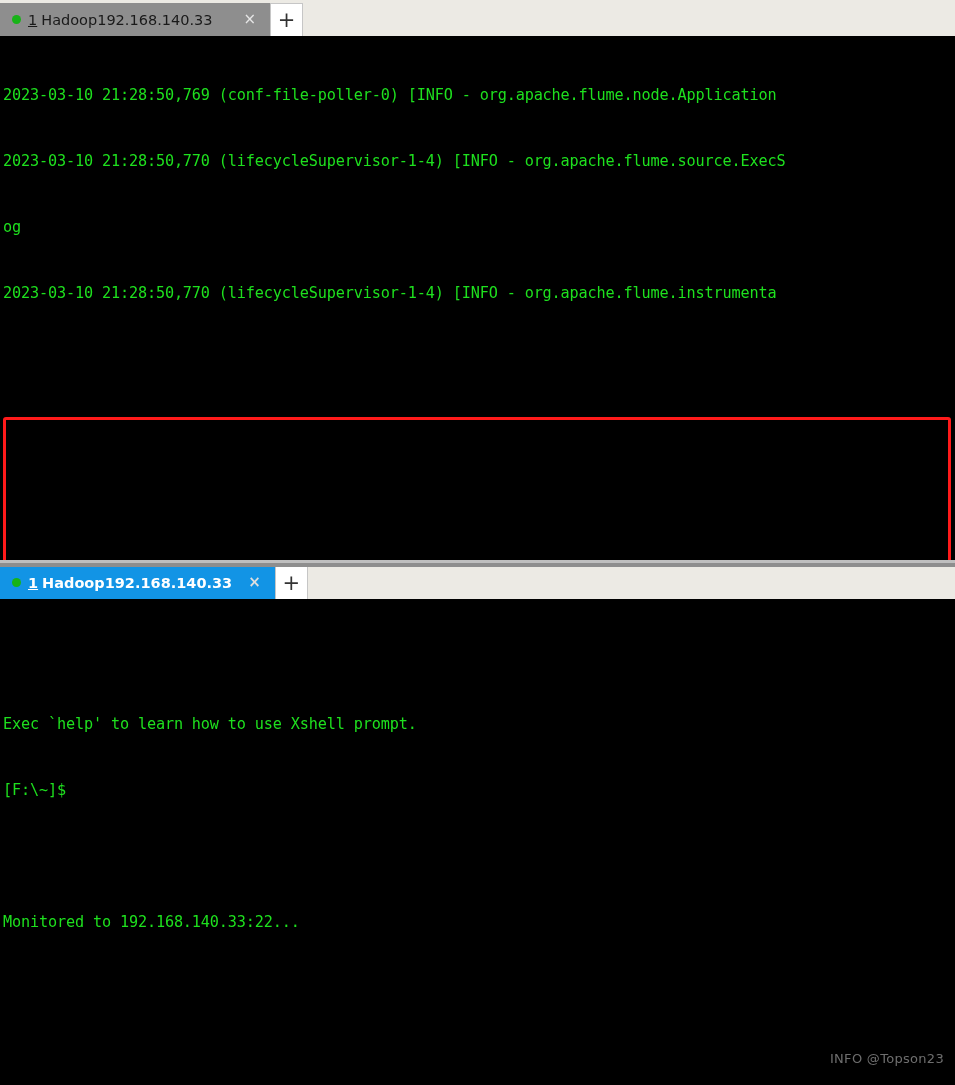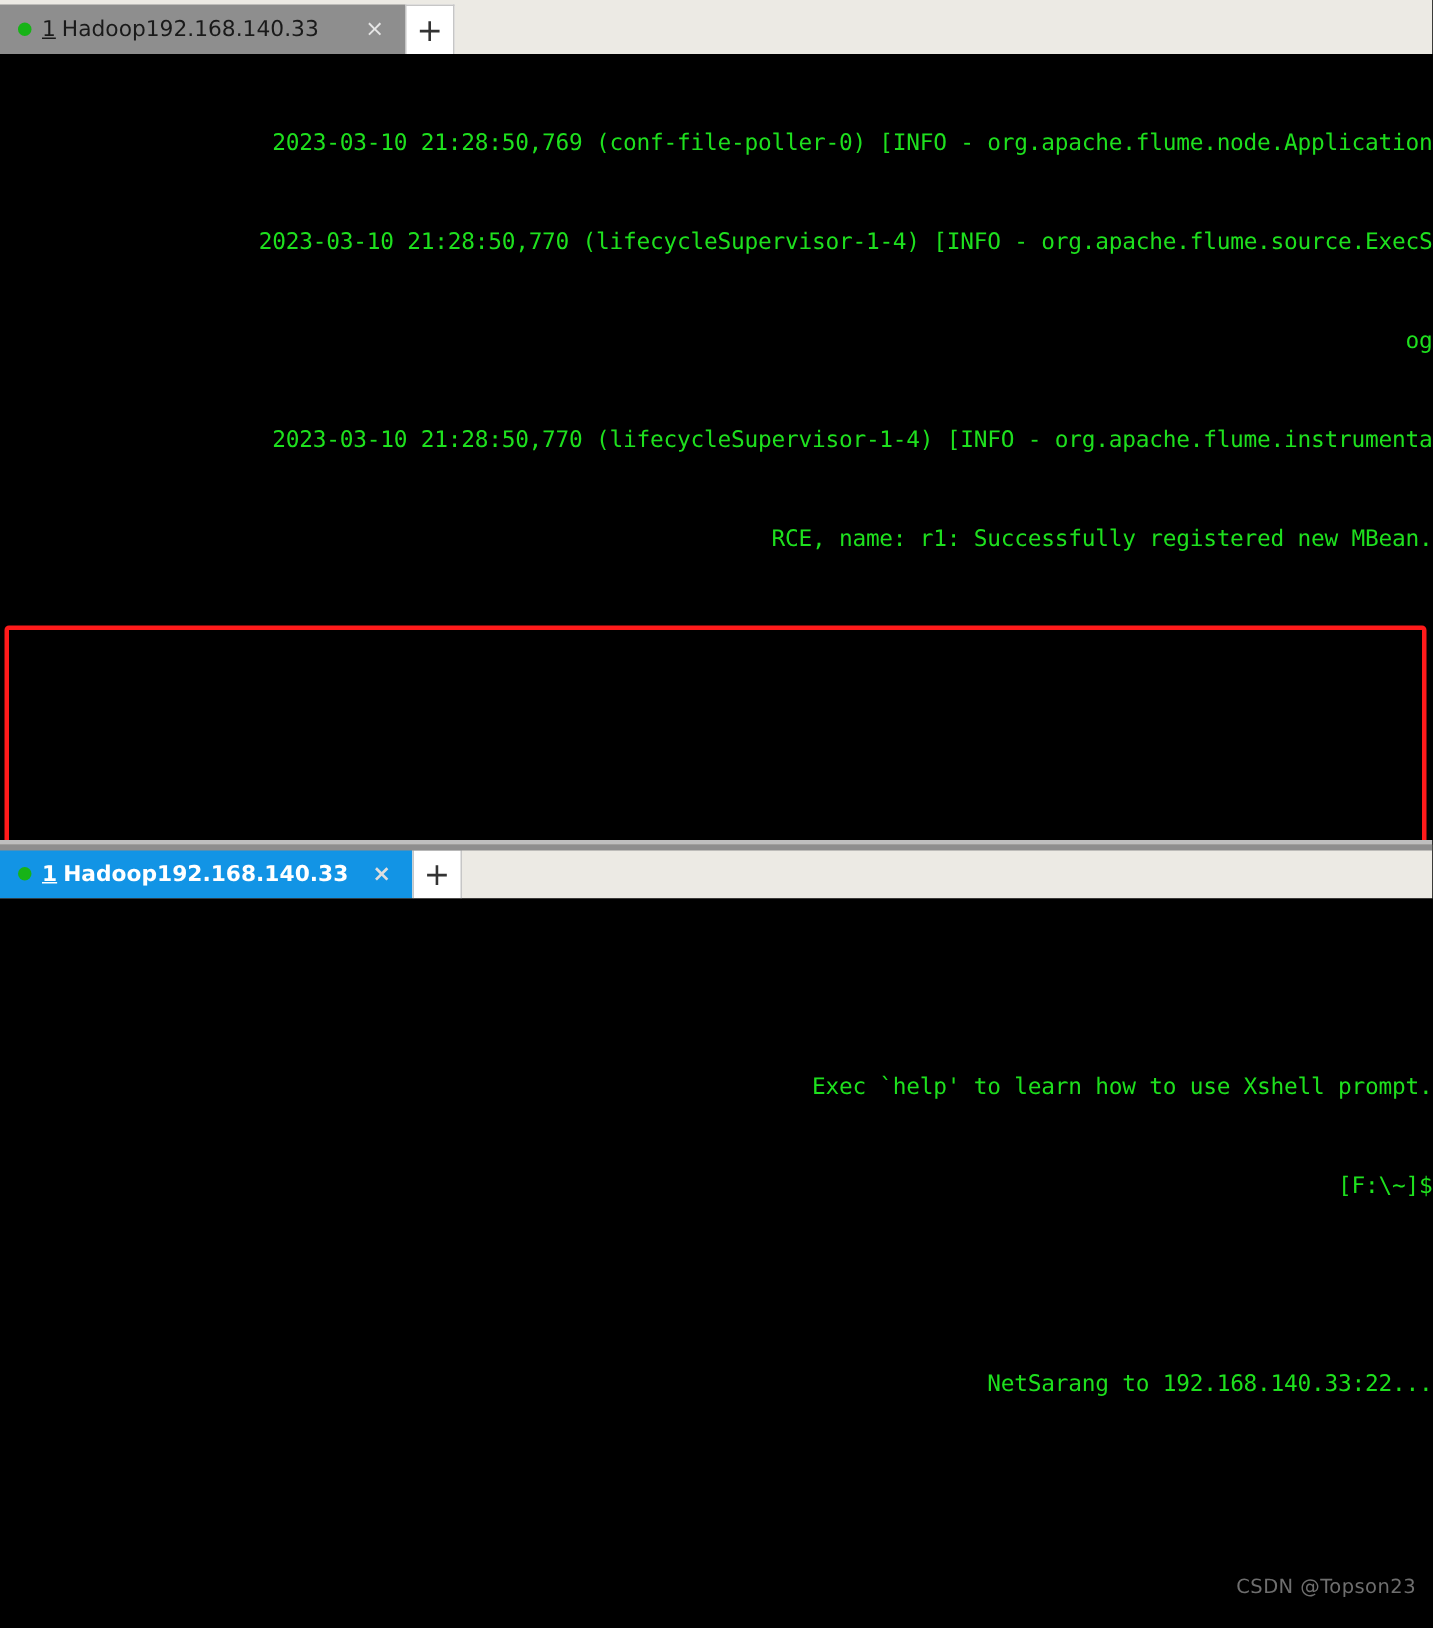--- a/index.html
+++ b/index.html
@@ -99,21 +99,21 @@
     letter-spacing: -0.15px;
     white-space: pre;
     overflow: hidden;
     position: relative;
     padding: 4px 0 0 3px;
     box-sizing: border-box;
   }
   #term-top  { height: 524px; }
   #term-bot  { height: 489px; }
 
-  .ln { height: 22px; text-align: right; }
+  .ln { height: 22px; }
 
   
   .redbox {
     position: absolute;
     border: 3px solid #ff1a1a;
     border-radius: 3px;
     box-sizing: border-box;
     pointer-events: none;
   }
   #redbox-top {
@@ -152,21 +152,20 @@
       <span class="tabclose">×</span>
     </div>
     <div class="newtab">+</div>
   </div>
 
   <div class="term" id="term-top">
     <div class="ln">2023-03-10 21:28:50,769 (conf-file-poller-0) [INFO - org.apache.flume.node.Application</div>
     <div class="ln">2023-03-10 21:28:50,770 (lifecycleSupervisor-1-4) [INFO - org.apache.flume.source.ExecS</div>
     <div class="ln">og</div>
     <div class="ln">2023-03-10 21:28:50,770 (lifecycleSupervisor-1-4) [INFO - org.apache.flume.instrumenta</div>
-    <div class="ln">RCE, name: r1: Successfully registered new MBean.</div>
     
     
     
     
     
     
     
     
     
     
@@ -188,33 +187,33 @@
       <span class="tabclose">×</span>
     </div>
     <div class="newtab">+</div>
   </div>
 
   <div class="term" id="term-bot">
     <div class="ln"> </div>
     <div class="ln">Exec `help' to learn how to use Xshell prompt.</div>
     <div class="ln">[F:\~]$</div>
     <div class="ln"> </div>
-    <div class="ln">NetSarang to 192.168.140.33:22...</div>
-    
-    
-    
-    
-    
-    
-    
-    
-    
-    
-    
-    
-    
-    
-
-    
-    <div class="watermark">CSDN @Topson23</div>
+    <div class="ln">Monitored to 192.168.140.33:22...</div>
+    
+    
+    
+    
+    
+    
+    
+    
+    
+    
+    
+    
+    
+    
+
+    
+    <div class="watermark">INFO @Topson23</div>
   </div>
 
 </div>
 
 </body></html>

